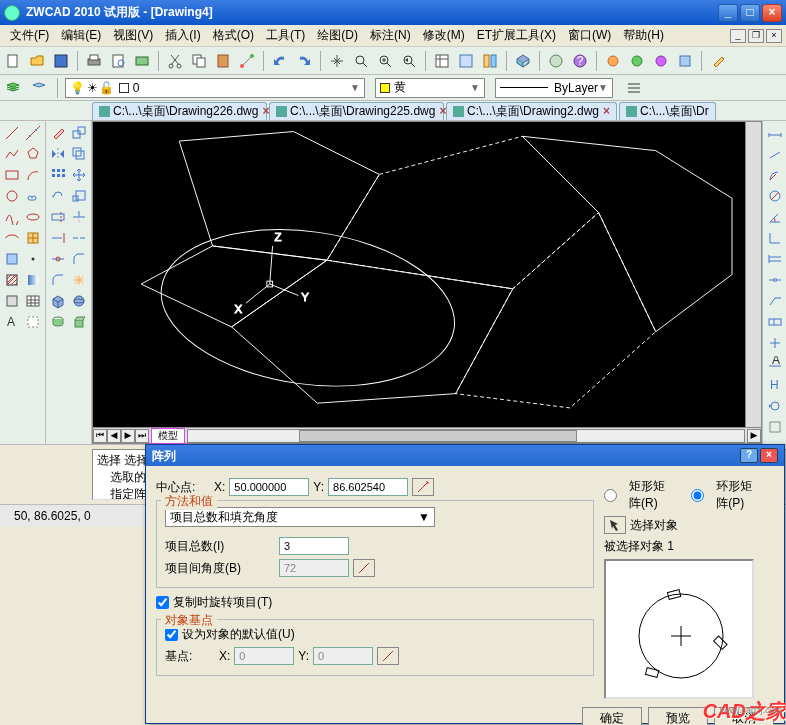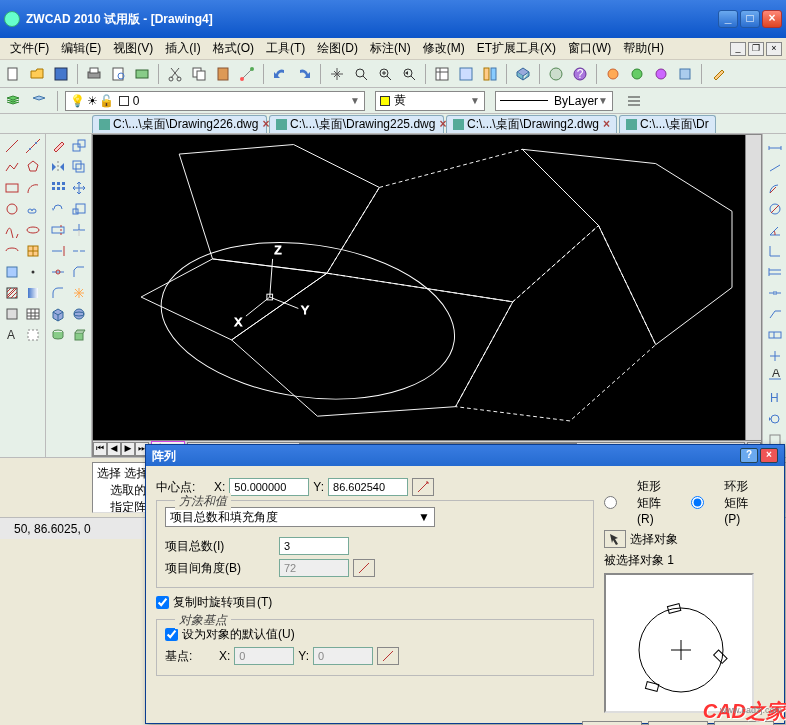--- a/index.html
+++ b/index.html
@@ -1,17 +1,17 @@
 <!DOCTYPE html>
 <html><head>
 <meta charset="utf-8">
 <style>
 * { margin:0; padding:0; box-sizing:border-box; font-family:"Microsoft YaHei","SimSun",Tahoma,sans-serif; font-size:12px; }
 body { background:#ece9d8; width:786px; height:725px; position:relative; overflow:hidden; }
-.titlebar { height:38px; background:linear-gradient(#3a7de2,#0c55c9); display:flex; align-items:center; padding:0 4px; color:#fff; }
+.titlebar { height:25px; background:linear-gradient(#3a7de2,#0c55c9); display:flex; align-items:center; padding:0 4px; color:#fff; }
 .titlebar .logo { width:16px; height:16px; background:#6fc; border-radius:50%; margin-right:6px; border:1px solid #3a7; }
 .titlebar .ttl { flex:1; font-weight:bold; }
 .winbtn { width:20px; height:18px; margin-left:2px; background:linear-gradient(#6aa9ef,#2a6ed0); border:1px solid #2258a4; border-radius:3px; text-align:center; line-height:15px; color:#fff; font-weight:bold; cursor:pointer; }
 .winbtn.close { background:linear-gradient(#f87,#d42); border-color:#a33; }
 .menubar { height:22px; background:#ece9d8; border-bottom:1px solid #d0ccc0; display:flex; align-items:center; padding:0 4px; }
 .menubar span { padding:2px 6px; cursor:pointer; }
 .mdi-btns { margin-left:auto; display:flex; }
 .mdi-btns .mb { width:16px; height:14px; border:1px solid #888; margin-left:2px; background:#eee; font-size:9px; text-align:center; line-height:11px; cursor:pointer; }
 .toolbar { height:28px; background:#e6f0e8; border-bottom:1px solid #bbb; display:flex; align-items:center; padding:2px; gap:2px; }
 .tbtn { width:22px; height:22px; border:1px solid transparent; display:flex; align-items:center; justify-content:center; cursor:pointer; border-radius:2px; }
@@ -48,26 +48,26 @@
 .dlg-title .dbtn.close { background:#e55; }
 .dlg-body { padding:8px 10px; display:flex; gap:10px; }
 .dlg-left { flex:1; }
 .dlg-right { width:170px; }
 .row { display:flex; align-items:center; margin:4px 0; gap:4px; }
 .lbl { min-width:54px; }
 .inp { width:80px; height:18px; border:1px solid #7a9; padding:0 4px; background:#fff; font-size:11px; }
 .inp[disabled]{ background:#eee; color:#888; }
 .pickbtn { width:22px; height:18px; border:1px solid #888; background:#ece9d8; cursor:pointer; display:flex; align-items:center; justify-content:center; }
 .fieldset { border:1px solid #bbb; padding:6px 8px; margin-top:4px; position:relative; }
-.fieldset .leg { position:absolute; top:-8px; left:18px; background:#ece9d8; padding:0 4px; color:#404040;font-style:italic; }
+.fieldset .leg { position:absolute; top:-8px; left:4px; background:#ece9d8; padding:0 4px; color:#c2410c; }
 .sel { width:270px; height:20px; border:1px solid #888; background:#fff; padding:0 4px; display:flex; align-items:center; }
 .sel .dd { margin-left:auto; cursor:pointer; }
 .chk { display:flex; align-items:center; gap:4px; }
 .chk input { margin:0; }
-.radio { display:flex; align-items:center; gap:20px; margin-right:16px; }
+.radio { display:flex; align-items:center; gap:12px; margin-right:16px; }
 .preview { width:150px; height:140px; border:2px inset #ddd; background:#fff; position:relative; margin-top:4px; }
 .dlg-btns { display:flex; gap:6px; justify-content:flex-end; margin-top:8px; }
 .btn { min-width:60px; height:22px; border:1px solid #888; background:#ece9d8; cursor:pointer; }
 .watermark { position:absolute; right:0px; bottom:0px; color:#f33; font-weight:bold; font-style:italic; font-size:20px; text-shadow:1px 1px 0 #fff; }
 .wm2 { position:absolute; right:4px; bottom:10px; font-size:9px; color:#888; }
 svg.ico { width:16px; height:16px; }
 </style>
 </head>
 <body>
 

